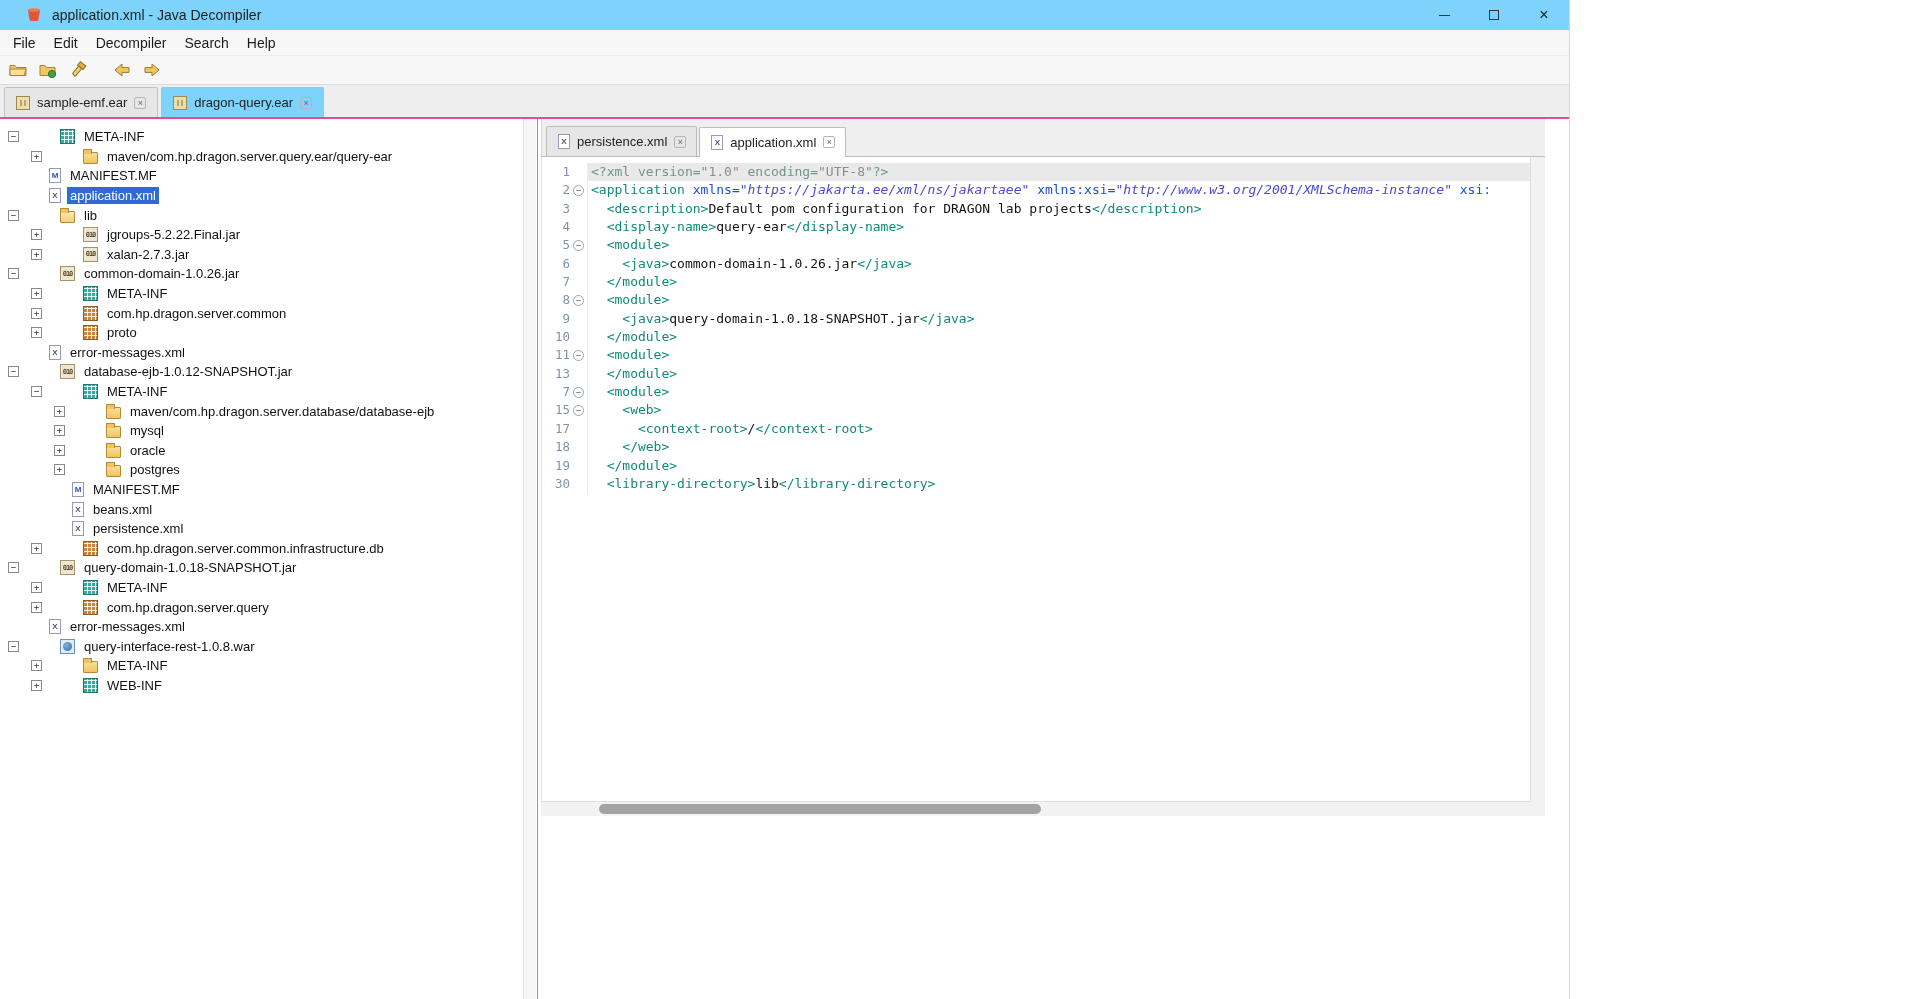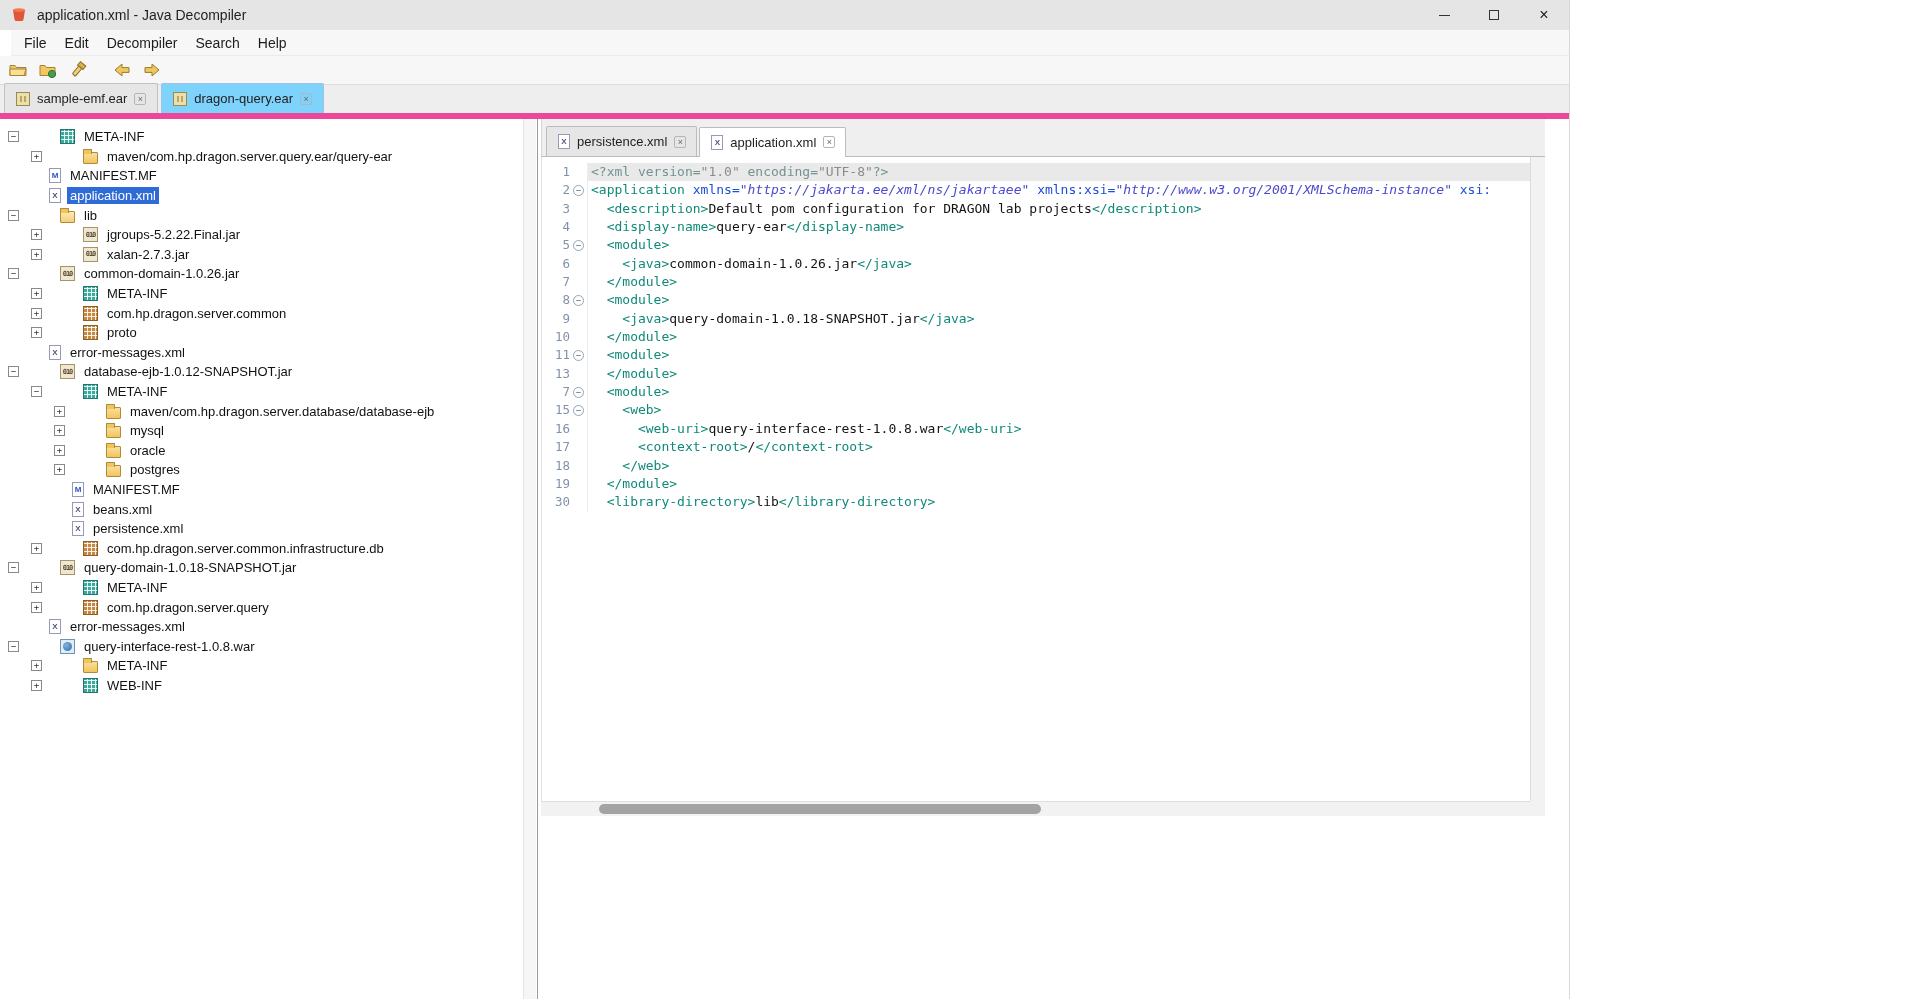--- a/index.html
+++ b/index.html
@@ -4,44 +4,44 @@
 <title>application.xml - Java Decompiler</title>
 <style>
   * { box-sizing: border-box; margin: 0; padding: 0; }
   html,body { width:1915px; height:999px; background:#ffffff; overflow:hidden;
     font-family:"Liberation Sans", sans-serif; }
 
   .window { position:absolute; left:0; top:0; width:1570px; height:999px;
     background:#ffffff; border-right:1px solid #d8d8d8; }
 
   
-  .titlebar { position:absolute; left:0; top:0; right:0; height:30px; background:#e5e5e5;
-    display:flex; align-items:center; }
+  .titlebar { position:absolute; left:0; top:0; right:0; height:30px; background:#7dd3fc;
+    display:flex; align-items:center;padding-left:15px; }
   .app-icon { width:18px; height:18px; margin-left:10px; flex:0 0 auto; }
   .title-text { margin-left:9px; font-size:14px; color:#1f1f1f; }
   .win-controls { margin-left:auto; display:flex; height:100%; }
   .win-btn { width:50px; height:100%; display:flex; align-items:center; justify-content:center; }
   .glyph-min { width:11px; height:1px; background:#333; }
   .glyph-max { width:10px; height:10px; border:1px solid #333; background:transparent; }
   .glyph-close { font-size:16px; color:#222; line-height:16px; }
 
   
-  .menubar { position:absolute; left:11px; top:30px; right:0; height:26px; background:#f7f7f7;
+  .menubar { position:absolute; left:0; top:30px; right:0; height:26px; background:#f7f7f7;
     display:flex; align-items:center; padding-left:4px; border-bottom:1px solid #ebebeb; }
   .menu-item { padding:0 9px; font-size:14px; color:#1c1c1c; cursor:default; }
 
   
   .toolbar { position:absolute; left:0; top:56px; right:0; height:29px; background:#f7f7f7;
     border-bottom:1px solid #dcdcdc; display:flex; align-items:center; padding-left:4px; }
   .tool-btn { width:27px; height:25px; display:flex; align-items:center; justify-content:center; margin-right:3px; }
   .tool-sep { width:14px; }
 
   
   .tabstrip { position:absolute; left:0; top:85px; right:0; height:34px; background:#eeeeee;
-    border-bottom:6px solid #ec4899; display:flex; align-items:flex-end; padding-left:4px; }
+    border-bottom:2px solid #ec4899; display:flex; align-items:flex-end; padding-left:4px; }
   .wtab { display:flex; align-items:center; gap:7px; height:30px; padding:0 11px; font-size:13px;
     background:#e6e6e6; border:1px solid #c2c2c2; border-bottom:none; border-radius:2px 2px 0 0;
     margin-right:3px; color:#222; }
   .wtab.active { background:#7dd3fc; border-color:#9ec1e8; }
 
   
   .main { position:absolute; left:0; top:119px; right:0; bottom:0; }
 
   .tree-panel { position:absolute; left:0; top:0; width:538px; height:100%; background:#fff;
     border-right:1px solid #9a9a9a; overflow:hidden; padding-top:8px; }
@@ -378,21 +378,20 @@
               <div class="cline"><span class="ln">5</span><span class="fold"><span class="foldmark">−</span></span><span class="lc"><span class="tag">  &lt;module&gt;</span></span></div>
               <div class="cline"><span class="ln">6</span><span class="fold"></span><span class="lc"><span class="tag">    &lt;java&gt;</span><span class="txt">common-domain-1.0.26.jar</span><span class="tag">&lt;/java&gt;</span></span></div>
               <div class="cline"><span class="ln">7</span><span class="fold"></span><span class="lc"><span class="tag">  &lt;/module&gt;</span></span></div>
               <div class="cline"><span class="ln">8</span><span class="fold"><span class="foldmark">−</span></span><span class="lc"><span class="tag">  &lt;module&gt;</span></span></div>
               <div class="cline"><span class="ln">9</span><span class="fold"></span><span class="lc"><span class="tag">    &lt;java&gt;</span><span class="txt">query-domain-1.0.18-SNAPSHOT.jar</span><span class="tag">&lt;/java&gt;</span></span></div>
               <div class="cline"><span class="ln">10</span><span class="fold"></span><span class="lc"><span class="tag">  &lt;/module&gt;</span></span></div>
               <div class="cline"><span class="ln">11</span><span class="fold"><span class="foldmark">−</span></span><span class="lc"><span class="tag">  &lt;module&gt;</span></span></div>
               <div class="cline"><span class="ln">13</span><span class="fold"></span><span class="lc"><span class="tag">  &lt;/module&gt;</span></span></div>
               <div class="cline"><span class="ln">7</span><span class="fold"><span class="foldmark">−</span></span><span class="lc"><span class="tag">  &lt;module&gt;</span></span></div>
               <div class="cline"><span class="ln">15</span><span class="fold"><span class="foldmark">−</span></span><span class="lc"><span class="tag">    &lt;web&gt;</span></span></div>
-              <div class="cline"><span class="ln">16</span><span class="fold"></span><span class="lc"><span class="tag">      &lt;web-uri&gt;</span><span class="txt">query-interface-rest-1.0.8.war</span><span class="tag">&lt;/web-uri&gt;</span></span></div>
               <div class="cline"><span class="ln">17</span><span class="fold"></span><span class="lc"><span class="tag">      &lt;context-root&gt;</span><span class="txt">/</span><span class="tag">&lt;/context-root&gt;</span></span></div>
               <div class="cline"><span class="ln">18</span><span class="fold"></span><span class="lc"><span class="tag">    &lt;/web&gt;</span></span></div>
               <div class="cline"><span class="ln">19</span><span class="fold"></span><span class="lc"><span class="tag">  &lt;/module&gt;</span></span></div>
               <div class="cline"><span class="ln">30</span><span class="fold"></span><span class="lc"><span class="tag">  &lt;library-directory&gt;</span><span class="txt">lib</span><span class="tag">&lt;/library-directory&gt;</span></span></div>
             </div>
         </div>
         <div class="vscroll"></div>
         <div class="hscroll">
           <div class="hthumb"></div>
         </div>

